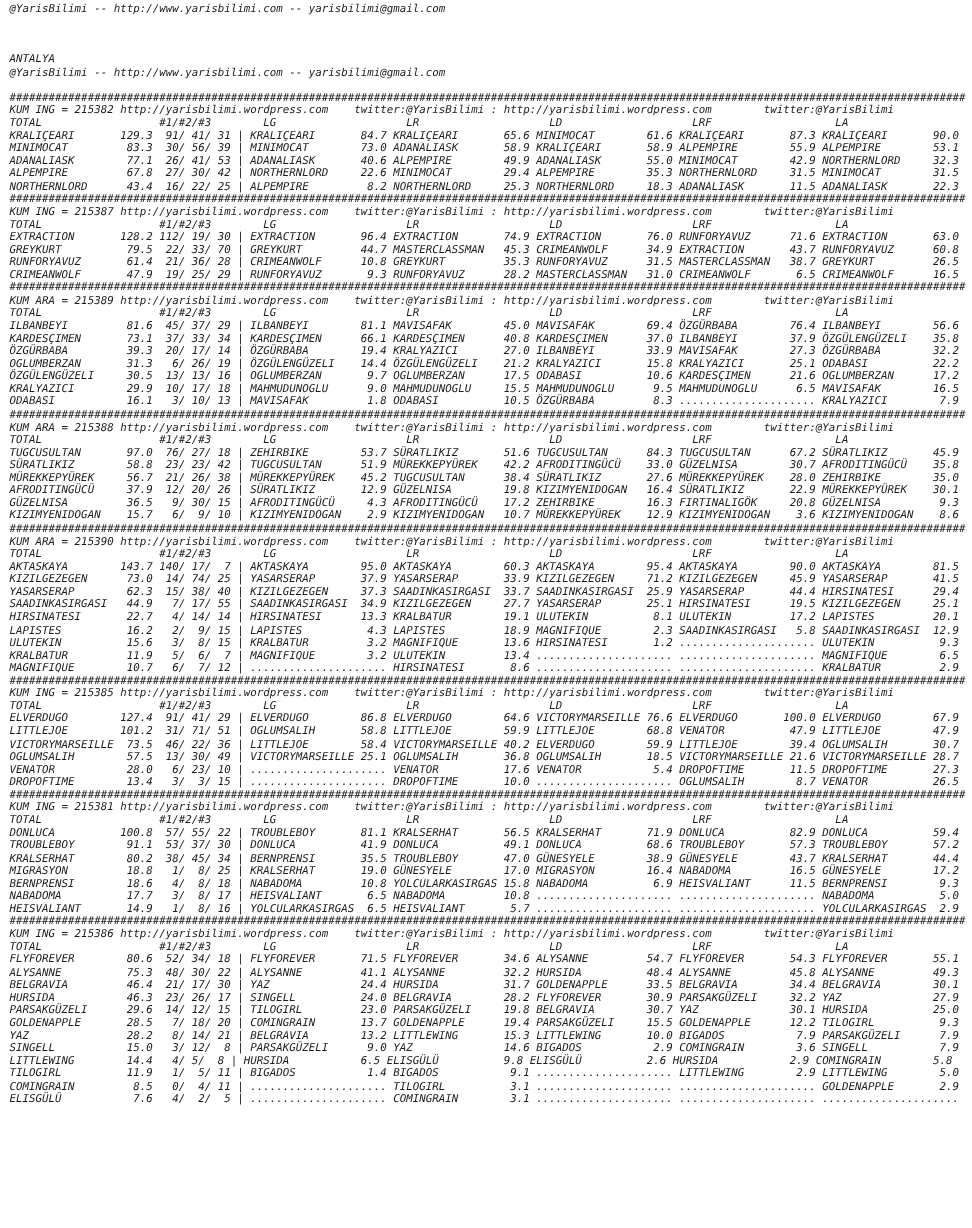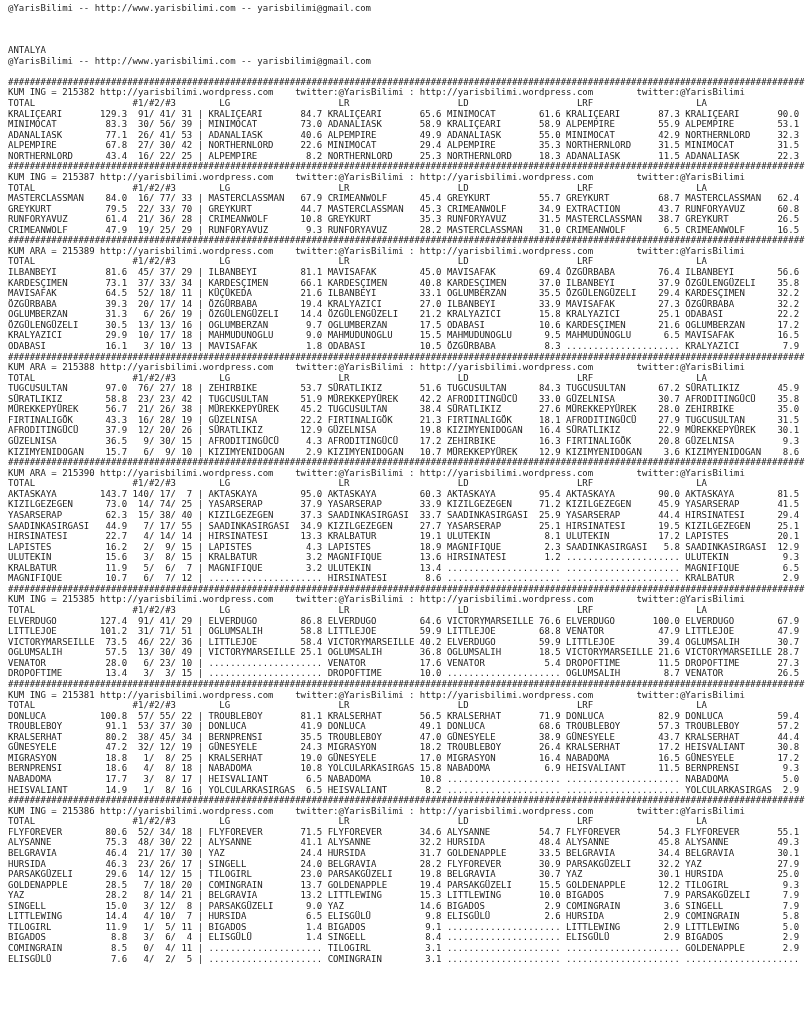--- a/index.html
+++ b/index.html
@@ -1,20 +1,20 @@
 <!DOCTYPE html>
 <html><head>
 <meta charset="utf-8">
 <style>
   html, body { margin: 0; padding: 0; background: #ffffff; }
   .page {
     width: 810px; height: 1023px; overflow: hidden; box-sizing: border-box;
     padding: 3px 0 0 8px;
     font-family: "DejaVu Sans Mono", "Liberation Mono", monospace;
-    font-size: 9px; line-height: 10.56px; color: #1c1c1c;
+    font-size: 9px; line-height: 10.56px; color: #1c1c1c; font-style: italic;
   }
   .line { white-space: pre; min-height: 10.56px; }
 </style>
 </head>
 <body>
 
 <div class="page">
   <div class="line">@YarisBilimi -- http://www.yarisbilimi.com -- yarisbilimi@gmail.com</div>
   <div class="line"></div>
   <div class="line"></div>
@@ -27,42 +27,40 @@
       <div class="line">KUM ING = 215382 http://yarisbilimi.wordpress.com    twitter:@YarisBilimi : http://yarisbilimi.wordpress.com        twitter:@YarisBilimi</div>
       <div class="line">TOTAL                  #1/#2/#3        LG                    LR                    LD                    LRF                   LA</div>
       <div class="line">KRALIÇEARI       129.3  91/ 41/ 31 | KRALIÇEARI       84.7 KRALIÇEARI       65.6 MINIMOCAT        61.6 KRALIÇEARI       87.3 KRALIÇEARI       90.0</div>
       <div class="line">MINIMOCAT         83.3  30/ 56/ 39 | MINIMOCAT        73.0 ADANALIASK       58.9 KRALIÇEARI       58.9 ALPEMPIRE        55.9 ALPEMPIRE        53.1</div>
       <div class="line">ADANALIASK        77.1  26/ 41/ 53 | ADANALIASK       40.6 ALPEMPIRE        49.9 ADANALIASK       55.0 MINIMOCAT        42.9 NORTHERNLORD     32.3</div>
       <div class="line">ALPEMPIRE         67.8  27/ 30/ 42 | NORTHERNLORD     22.6 MINIMOCAT        29.4 ALPEMPIRE        35.3 NORTHERNLORD     31.5 MINIMOCAT        31.5</div>
       <div class="line">NORTHERNLORD      43.4  16/ 22/ 25 | ALPEMPIRE         8.2 NORTHERNLORD     25.3 NORTHERNLORD     18.3 ADANALIASK       11.5 ADANALIASK       22.3</div>
       <div class="line">###################################################################################################################################################</div>
       <div class="line">KUM ING = 215387 http://yarisbilimi.wordpress.com    twitter:@YarisBilimi : http://yarisbilimi.wordpress.com        twitter:@YarisBilimi</div>
       <div class="line">TOTAL                  #1/#2/#3        LG                    LR                    LD                    LRF                   LA</div>
-      <div class="line">MASTERCLASSMAN    84.0  16/ 77/ 33 | MASTERCLASSMAN   67.9 CRIMEANWOLF      45.4 GREYKURT         55.7 GREYKURT         68.7 MASTERCLASSMAN   62.4</div>
+      <div class="line">EXTRACTION       128.2 112/ 19/ 30 | EXTRACTION       96.4 EXTRACTION       74.9 EXTRACTION       76.0 RUNFORYAVUZ      71.6 EXTRACTION       63.0</div>
       <div class="line">GREYKURT          79.5  22/ 33/ 70 | GREYKURT         44.7 MASTERCLASSMAN   45.3 CRIMEANWOLF      34.9 EXTRACTION       43.7 RUNFORYAVUZ      60.8</div>
       <div class="line">RUNFORYAVUZ       61.4  21/ 36/ 28 | CRIMEANWOLF      10.8 GREYKURT         35.3 RUNFORYAVUZ      31.5 MASTERCLASSMAN   38.7 GREYKURT         26.5</div>
       <div class="line">CRIMEANWOLF       47.9  19/ 25/ 29 | RUNFORYAVUZ       9.3 RUNFORYAVUZ      28.2 MASTERCLASSMAN   31.0 CRIMEANWOLF       6.5 CRIMEANWOLF      16.5</div>
       <div class="line">###################################################################################################################################################</div>
       <div class="line">KUM ARA = 215389 http://yarisbilimi.wordpress.com    twitter:@YarisBilimi : http://yarisbilimi.wordpress.com        twitter:@YarisBilimi</div>
       <div class="line">TOTAL                  #1/#2/#3        LG                    LR                    LD                    LRF                   LA</div>
       <div class="line">ILBANBEYI         81.6  45/ 37/ 29 | ILBANBEYI        81.1 MAVISAFAK        45.0 MAVISAFAK        69.4 ÖZGÜRBABA        76.4 ILBANBEYI        56.6</div>
       <div class="line">KARDESÇIMEN       73.1  37/ 33/ 34 | KARDESÇIMEN      66.1 KARDESÇIMEN      40.8 KARDESÇIMEN      37.0 ILBANBEYI        37.9 ÖZGÜLENGÜZELI    35.8</div>
-      <div class="line">MAVISAFAK         64.5  52/ 18/ 11 | KÜÇÜKEDA         21.6 ILBANBEYI        33.1 OGLUMBERZAN      35.5 ÖZGÜLENGÜZELI    29.4 KARDESÇIMEN      32.2</div>
       <div class="line">ÖZGÜRBABA         39.3  20/ 17/ 14 | ÖZGÜRBABA        19.4 KRALYAZICI       27.0 ILBANBEYI        33.9 MAVISAFAK        27.3 ÖZGÜRBABA        32.2</div>
       <div class="line">OGLUMBERZAN       31.3   6/ 26/ 19 | ÖZGÜLENGÜZELI    14.4 ÖZGÜLENGÜZELI    21.2 KRALYAZICI       15.8 KRALYAZICI       25.1 ODABASI          22.2</div>
       <div class="line">ÖZGÜLENGÜZELI     30.5  13/ 13/ 16 | OGLUMBERZAN       9.7 OGLUMBERZAN      17.5 ODABASI          10.6 KARDESÇIMEN      21.6 OGLUMBERZAN      17.2</div>
       <div class="line">KRALYAZICI        29.9  10/ 17/ 18 | MAHMUDUNOGLU      9.0 MAHMUDUNOGLU     15.5 MAHMUDUNOGLU      9.5 MAHMUDUNOGLU      6.5 MAVISAFAK        16.5</div>
       <div class="line">ODABASI           16.1   3/ 10/ 13 | MAVISAFAK         1.8 ODABASI          10.5 ÖZGÜRBABA         8.3 ..................... KRALYAZICI        7.9</div>
       <div class="line">###################################################################################################################################################</div>
       <div class="line">KUM ARA = 215388 http://yarisbilimi.wordpress.com    twitter:@YarisBilimi : http://yarisbilimi.wordpress.com        twitter:@YarisBilimi</div>
       <div class="line">TOTAL                  #1/#2/#3        LG                    LR                    LD                    LRF                   LA</div>
       <div class="line">TUGCUSULTAN       97.0  76/ 27/ 18 | ZEHIRBIKE        53.7 SÜRATLIKIZ       51.6 TUGCUSULTAN      84.3 TUGCUSULTAN      67.2 SÜRATLIKIZ       45.9</div>
       <div class="line">SÜRATLIKIZ        58.8  23/ 23/ 42 | TUGCUSULTAN      51.9 MÜREKKEPYÜREK    42.2 AFRODITINGÜCÜ    33.0 GÜZELNISA        30.7 AFRODITINGÜCÜ    35.8</div>
       <div class="line">MÜREKKEPYÜREK     56.7  21/ 26/ 38 | MÜREKKEPYÜREK    45.2 TUGCUSULTAN      38.4 SÜRATLIKIZ       27.6 MÜREKKEPYÜREK    28.0 ZEHIRBIKE        35.0</div>
-      <div class="line">FIRTINALIGÖK      43.3  16/ 28/ 19 | GÜZELNISA        22.2 FIRTINALIGÖK     21.3 FIRTINALIGÖK     18.1 AFRODITINGÜCÜ    27.9 TUGCUSULTAN      31.5</div>
       <div class="line">AFRODITINGÜCÜ     37.9  12/ 20/ 26 | SÜRATLIKIZ       12.9 GÜZELNISA        19.8 KIZIMYENIDOGAN   16.4 SÜRATLIKIZ       22.9 MÜREKKEPYÜREK    30.1</div>
       <div class="line">GÜZELNISA         36.5   9/ 30/ 15 | AFRODITINGÜCÜ     4.3 AFRODITINGÜCÜ    17.2 ZEHIRBIKE        16.3 FIRTINALIGÖK     20.8 GÜZELNISA         9.3</div>
       <div class="line">KIZIMYENIDOGAN    15.7   6/  9/ 10 | KIZIMYENIDOGAN    2.9 KIZIMYENIDOGAN   10.7 MÜREKKEPYÜREK    12.9 KIZIMYENIDOGAN    3.6 KIZIMYENIDOGAN    8.6</div>
       <div class="line">###################################################################################################################################################</div>
       <div class="line">KUM ARA = 215390 http://yarisbilimi.wordpress.com    twitter:@YarisBilimi : http://yarisbilimi.wordpress.com        twitter:@YarisBilimi</div>
       <div class="line">TOTAL                  #1/#2/#3        LG                    LR                    LD                    LRF                   LA</div>
       <div class="line">AKTASKAYA        143.7 140/ 17/  7 | AKTASKAYA        95.0 AKTASKAYA        60.3 AKTASKAYA        95.4 AKTASKAYA        90.0 AKTASKAYA        81.5</div>
       <div class="line">KIZILGEZEGEN      73.0  14/ 74/ 25 | YASARSERAP       37.9 YASARSERAP       33.9 KIZILGEZEGEN     71.2 KIZILGEZEGEN     45.9 YASARSERAP       41.5</div>
       <div class="line">YASARSERAP        62.3  15/ 38/ 40 | KIZILGEZEGEN     37.3 SAADINKASIRGASI  33.7 SAADINKASIRGASI  25.9 YASARSERAP       44.4 HIRSINATESI      29.4</div>
       <div class="line">SAADINKASIRGASI   44.9   7/ 17/ 55 | SAADINKASIRGASI  34.9 KIZILGEZEGEN     27.7 YASARSERAP       25.1 HIRSINATESI      19.5 KIZILGEZEGEN     25.1</div>
@@ -79,35 +77,33 @@
       <div class="line">VICTORYMARSEILLE  73.5  46/ 22/ 36 | LITTLEJOE        58.4 VICTORYMARSEILLE 40.2 ELVERDUGO        59.9 LITTLEJOE        39.4 OGLUMSALIH       30.7</div>
       <div class="line">OGLUMSALIH        57.5  13/ 30/ 49 | VICTORYMARSEILLE 25.1 OGLUMSALIH       36.8 OGLUMSALIH       18.5 VICTORYMARSEILLE 21.6 VICTORYMARSEILLE 28.7</div>
       <div class="line">VENATOR           28.0   6/ 23/ 10 | ..................... VENATOR          17.6 VENATOR           5.4 DROPOFTIME       11.5 DROPOFTIME       27.3</div>
       <div class="line">DROPOFTIME        13.4   3/  3/ 15 | ..................... DROPOFTIME       10.0 ..................... OGLUMSALIH        8.7 VENATOR          26.5</div>
       <div class="line">###################################################################################################################################################</div>
       <div class="line">KUM ING = 215381 http://yarisbilimi.wordpress.com    twitter:@YarisBilimi : http://yarisbilimi.wordpress.com        twitter:@YarisBilimi</div>
       <div class="line">TOTAL                  #1/#2/#3        LG                    LR                    LD                    LRF                   LA</div>
       <div class="line">DONLUCA          100.8  57/ 55/ 22 | TROUBLEBOY       81.1 KRALSERHAT       56.5 KRALSERHAT       71.9 DONLUCA          82.9 DONLUCA          59.4</div>
       <div class="line">TROUBLEBOY        91.1  53/ 37/ 30 | DONLUCA          41.9 DONLUCA          49.1 DONLUCA          68.6 TROUBLEBOY       57.3 TROUBLEBOY       57.2</div>
       <div class="line">KRALSERHAT        80.2  38/ 45/ 34 | BERNPRENSI       35.5 TROUBLEBOY       47.0 GÜNESYELE        38.9 GÜNESYELE        43.7 KRALSERHAT       44.4</div>
-      <div class="line">GÜNESYELE         47.2  32/ 12/ 19 | GÜNESYELE        24.3 MIGRASYON        18.2 TROUBLEBOY       26.4 KRALSERHAT       17.2 HEISVALIANT      30.8</div>
       <div class="line">MIGRASYON         18.8   1/  8/ 25 | KRALSERHAT       19.0 GÜNESYELE        17.0 MIGRASYON        16.4 NABADOMA         16.5 GÜNESYELE        17.2</div>
       <div class="line">BERNPRENSI        18.6   4/  8/ 18 | NABADOMA         10.8 YOLCULARKASIRGAS 15.8 NABADOMA          6.9 HEISVALIANT      11.5 BERNPRENSI        9.3</div>
       <div class="line">NABADOMA          17.7   3/  8/ 17 | HEISVALIANT       6.5 NABADOMA         10.8 ..................... ..................... NABADOMA          5.0</div>
-      <div class="line">HEISVALIANT       14.9   1/  8/ 16 | YOLCULARKASIRGAS  6.5 HEISVALIANT       8.2 ..................... ..................... YOLCULARKASIRGAS  2.9</div>
+      <div class="line">HEISVALIANT       14.9   1/  8/ 16 | YOLCULARKASIRGAS  6.5 HEISVALIANT       5.7 ..................... ..................... YOLCULARKASIRGAS  2.9</div>
       <div class="line">###################################################################################################################################################</div>
       <div class="line">KUM ING = 215386 http://yarisbilimi.wordpress.com    twitter:@YarisBilimi : http://yarisbilimi.wordpress.com        twitter:@YarisBilimi</div>
       <div class="line">TOTAL                  #1/#2/#3        LG                    LR                    LD                    LRF                   LA</div>
       <div class="line">FLYFOREVER        80.6  52/ 34/ 18 | FLYFOREVER       71.5 FLYFOREVER       34.6 ALYSANNE         54.7 FLYFOREVER       54.3 FLYFOREVER       55.1</div>
       <div class="line">ALYSANNE          75.3  48/ 30/ 22 | ALYSANNE         41.1 ALYSANNE         32.2 HURSIDA          48.4 ALYSANNE         45.8 ALYSANNE         49.3</div>
       <div class="line">BELGRAVIA         46.4  21/ 17/ 30 | YAZ              24.4 HURSIDA          31.7 GOLDENAPPLE      33.5 BELGRAVIA        34.4 BELGRAVIA        30.1</div>
       <div class="line">HURSIDA           46.3  23/ 26/ 17 | SINGELL          24.0 BELGRAVIA        28.2 FLYFOREVER       30.9 PARSAKGÜZELI     32.2 YAZ              27.9</div>
       <div class="line">PARSAKGÜZELI      29.6  14/ 12/ 15 | TILOGIRL         23.0 PARSAKGÜZELI     19.8 BELGRAVIA        30.7 YAZ              30.1 HURSIDA          25.0</div>
       <div class="line">GOLDENAPPLE       28.5   7/ 18/ 20 | COMINGRAIN       13.7 GOLDENAPPLE      19.4 PARSAKGÜZELI     15.5 GOLDENAPPLE      12.2 TILOGIRL          9.3</div>
       <div class="line">YAZ               28.2   8/ 14/ 21 | BELGRAVIA        13.2 LITTLEWING       15.3 LITTLEWING       10.0 BIGADOS           7.9 PARSAKGÜZELI      7.9</div>
       <div class="line">SINGELL           15.0   3/ 12/  8 | PARSAKGÜZELI      9.0 YAZ              14.6 BIGADOS           2.9 COMINGRAIN        3.6 SINGELL           7.9</div>
-      <div class="line">LITTLEWING        14.4   4/ 10/  7 | HURSIDA           6.5 ELISGÜLÜ          9.8 ELISGÜLÜ          2.6 HURSIDA           2.9 COMINGRAIN        5.8</div>
+      <div class="line">LITTLEWING        14.4   4/ 5/  8 | HURSIDA           6.5 ELISGÜLÜ          9.8 ELISGÜLÜ          2.6 HURSIDA           2.9 COMINGRAIN        5.8</div>
       <div class="line">TILOGIRL          11.9   1/  5/ 11 | BIGADOS           1.4 BIGADOS           9.1 ..................... LITTLEWING        2.9 LITTLEWING        5.0</div>
-      <div class="line">BIGADOS            8.8   3/  6/  4 | ELISGÜLÜ          1.4 SINGELL           8.4 ..................... ELISGÜLÜ          2.9 BIGADOS           2.9</div>
       <div class="line">COMINGRAIN         8.5   0/  4/ 11 | ..................... TILOGIRL          3.1 ..................... ..................... GOLDENAPPLE       2.9</div>
       <div class="line">ELISGÜLÜ           7.6   4/  2/  5 | ..................... COMINGRAIN        3.1 ..................... ..................... .....................</div>
     </div>
 </div>
 
 </body></html>

